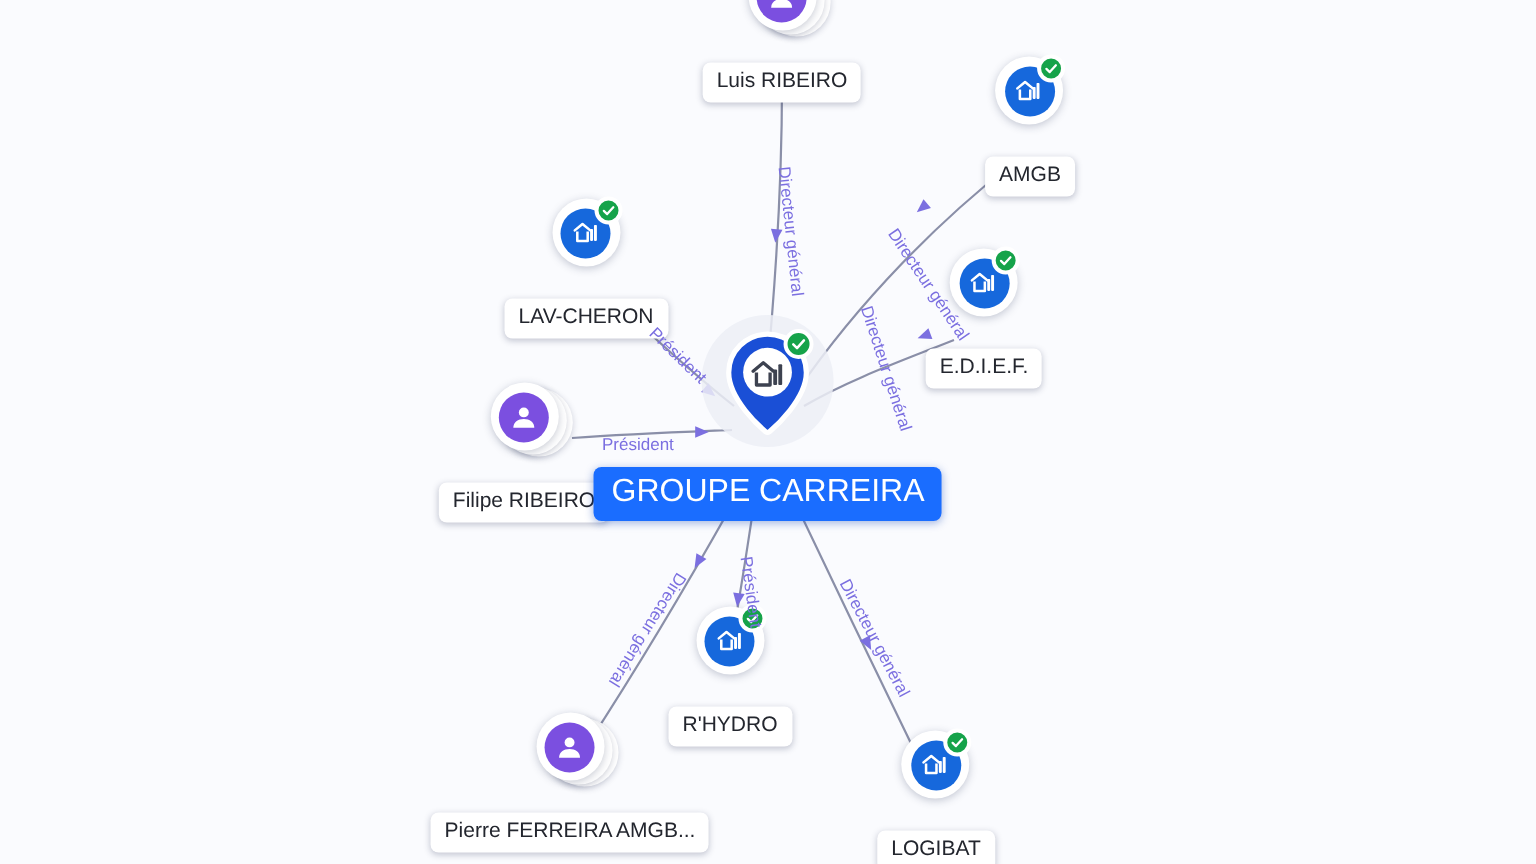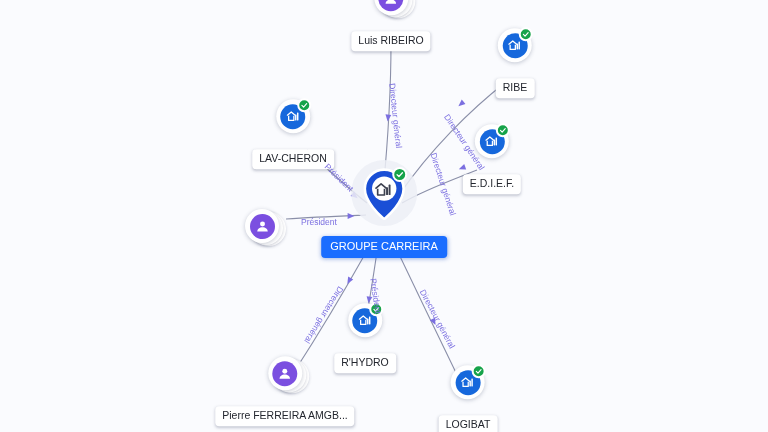--- a/index.html
+++ b/index.html
@@ -82,21 +82,21 @@
     font-size: 10.5px;
     line-height: 1;
     padding: 4px 7px 5px;
     border-radius: 4px;
     white-space: nowrap;
     box-shadow: 0 1px 3px rgba(35,45,80,.25);
   }
   .node-label.root {
     background: #1a6dff;
     color: #ffffff;
-    font-size: 11px;
+    font-size: 16px;
     padding: 5px 9px 6px;
     box-shadow: 0 1px 4px rgba(20,70,180,.4);
   }
 
   
   .edge-label {
     position: absolute;
     color: #7b6fe0;
     font-size: 8.5px;
     line-height: 1;
@@ -156,21 +156,21 @@
                 <rect x="17.6" y="6.4" width="2.2" height="11.9" rx=".6" fill="#ffffff"></rect>
               </svg>
             </div>
           </div>
           <div class="badge" style="width: 14px; height: 14px; right: -1px; top: -1px; z-index: 3;">
             <svg width="8" height="8" viewBox="0 0 24 24">
               <path d="M5 12.6 10 17.4 19.2 7.2" fill="none" stroke="#ffffff" stroke-width="3.4" stroke-linecap="round" stroke-linejoin="round"></path>
             </svg>
           </div>
         </div>
-        <div class="node-label">RIBE</div>
+        <div class="node-label">AMGB</div>
       </div>
       <div class="node" style="left: 293px; top: 134px; text-align: center;">
         <div class="node-art" style="width: 34px; height: 34px;">
           <div class="puck" style="width: 34px; height: 34px; z-index: 2;">
             <div class="disc company" style="width: 25px; height: 25px;">
               <svg width="16" height="16" viewBox="0 0 24 24">
                 <path d="M3.2 10.4 9 5.6l5.8 4.8" fill="none" stroke="#ffffff" stroke-width="1.9" stroke-linecap="round" stroke-linejoin="round"></path>
                 <path d="M5.1 11.2v7.1h7.8v-7.1" fill="none" stroke="#ffffff" stroke-width="1.9" stroke-linejoin="round"></path>
                 <rect x="14.7" y="9.4" width="2.2" height="8.9" rx=".6" fill="#ffffff"></rect>
                 <rect x="17.6" y="6.4" width="2.2" height="11.9" rx=".6" fill="#ffffff"></rect>
@@ -211,20 +211,21 @@
           <div class="stack" style="width: 34px; height: 34px; left: 4px; top: 1.5px; z-index: 0;"></div>
           <div class="puck" style="width: 34px; height: 34px; z-index: 2;">
             <div class="disc person" style="width: 25px; height: 25px;">
               <svg width="17" height="17" viewBox="0 0 24 24">
                 <circle cx="12" cy="8.4" r="3.5" fill="#ffffff"></circle>
                 <path d="M4.6 19.2c0-4 3.3-6.2 7.4-6.2s7.4 2.2 7.4 6.2z" fill="#ffffff"></path>
               </svg>
             </div>
           </div>
         </div>
+        <div class="node-label">Filipe RIBEIRO</div>
       </div>
       <div class="node" style="left: 365px; top: 338px; justify-content: flex-end;">
         <div class="node-art" style="width: 34px; height: 34px;">
           <div class="puck" style="width: 34px; height: 34px; z-index: 2;">
             <div class="disc company" style="width: 25px; height: 25px;">
               <svg width="16" height="16" viewBox="0 0 24 24">
                 <path d="M3.2 10.4 9 5.6l5.8 4.8" fill="none" stroke="#ffffff" stroke-width="1.9" stroke-linecap="round" stroke-linejoin="round"></path>
                 <path d="M5.1 11.2v7.1h7.8v-7.1" fill="none" stroke="#ffffff" stroke-width="1.9" stroke-linejoin="round"></path>
                 <rect x="14.7" y="9.4" width="2.2" height="8.9" rx=".6" fill="#ffffff"></rect>
                 <rect x="17.6" y="6.4" width="2.2" height="11.9" rx=".6" fill="#ffffff"></rect>

